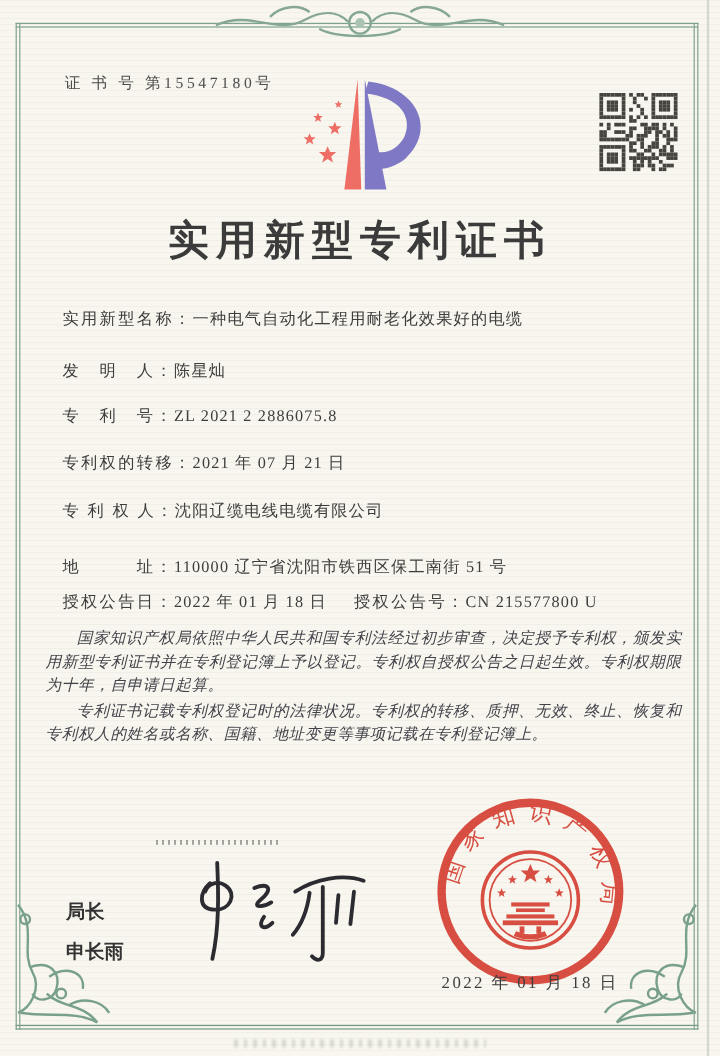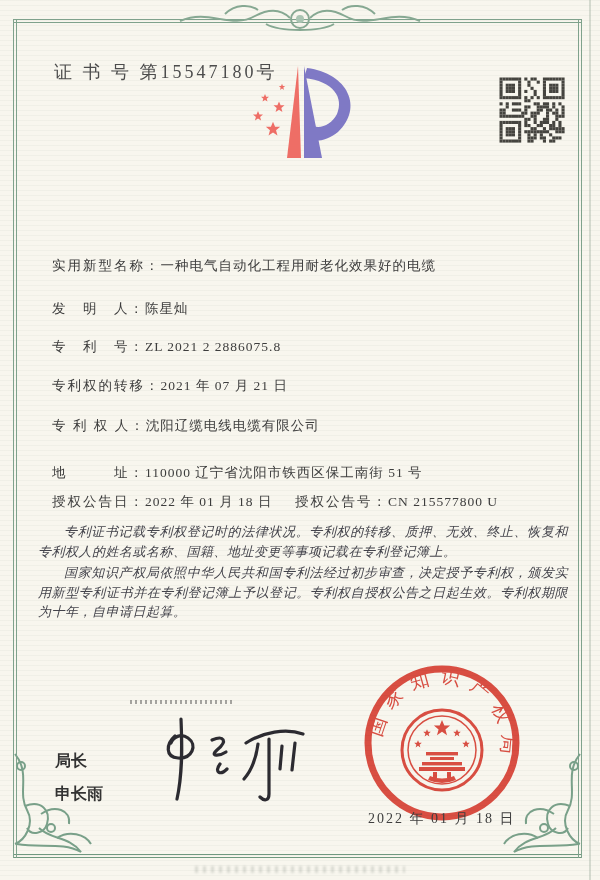--- a/index.html
+++ b/index.html
@@ -11,21 +11,21 @@
   
   .frame-top{position:absolute;left:13px;right:18px;top:19px;height:0;border-top:4px double #7fa28c;}
   .frame-bottom{position:absolute;left:13px;right:18px;top:854px;height:0;border-top:4px double #6f987f;}
   .frame-left{position:absolute;left:13px;top:19px;height:839px;width:0;border-left:4px double #7fa28c;}
   .frame-right{position:absolute;right:18px;top:19px;height:839px;width:0;border-left:4px double #7fa28c;}
   .ornament-top{position:absolute;left:170px;top:0px;}
   .corner{position:absolute;}
   .corner.bl{left:11px;top:744px;}
   .corner.br{right:16px;top:744px;transform:scaleX(-1);}
   
-  .cert-no{position:absolute;left:54px;top:60px;font-size:18px;color:#4c4c4c;letter-spacing:3px;}
+  .cert-no{position:absolute;left:54px;top:60px;font-size:13px;color:#4c4c4c;letter-spacing:3px;}
   .logo{position:absolute;left:240px;top:58px;}
   .qr{position:absolute;left:498px;top:76px;}
   .title{position:absolute;left:0;right:0;top:178px;text-align:center;
          font-size:34px;font-weight:600;color:#3b3b3b;letter-spacing:6px;}
   
   .fields{position:absolute;left:52px;right:30px;top:0;}
   .frow{position:absolute;left:0;font-size:13.5px;color:#3d3d3d;letter-spacing:1px;white-space:nowrap;}
   .frow .lab{letter-spacing:2px;}
   .r0{top:257px}.r1{top:300px}.r2{top:338px}.r3{top:377px}
   .r4{top:417px}.r5{top:464px}.r6{top:493px}
@@ -334,37 +334,38 @@
       <rect x="13.9" y="63.5" width="3.1" height="3.1" fill="#45443f"></rect>
       <rect x="17" y="63.5" width="3.1" height="3.1" fill="#45443f"></rect>
       <rect x="20.1" y="63.5" width="3.1" height="3.1" fill="#45443f"></rect>
       <rect x="29.400000000000002" y="63.5" width="3.1" height="3.1" fill="#45443f"></rect>
       <rect x="32.5" y="63.5" width="3.1" height="3.1" fill="#45443f"></rect>
       <rect x="44.9" y="63.5" width="3.1" height="3.1" fill="#45443f"></rect>
       <rect x="51.1" y="63.5" width="3.1" height="3.1" fill="#45443f"></rect>
       <rect x="54.2" y="63.5" width="3.1" height="3.1" fill="#45443f"></rect>
     </svg>
 
+  <div class="title">实用新型专利证书</div>
 
   <div class="fields">
     <div class="frow r0"><span class="lab">实用新型名称：</span><span>一种电气自动化工程用耐老化效果好的电缆</span></div>
     <div class="frow r1"><span class="lab">发　明　人：</span><span>陈星灿</span></div>
     <div class="frow r2"><span class="lab">专　利　号：</span><span>ZL 2021 2 2886075.8</span></div>
     <div class="frow r3"><span class="lab">专利权的转移：</span><span>2021 年 07 月 21 日</span></div>
     <div class="frow r4"><span class="lab">专 利 权 人：</span><span>沈阳辽缆电线电缆有限公司</span></div>
     <div class="frow r5"><span class="lab">地　　　址：</span><span>110000 辽宁省沈阳市铁西区保工南街 51 号</span></div>
     <div class="frow r6">
       <span class="lab">授权公告日：</span><span>2022 年 01 月 18 日</span>
       <span class="pair-b"><span class="lab">授权公告号：</span><span>CN 215577800 U</span></span>
     </div>
   </div>
 
   <div class="paras">
+    <p>国家知识产权局依照中华人民共和国专利法经过初步审查，决定授予专利权，颁发实用新型专利证书并在专利登记簿上予以登记。专利权自授权公告之日起生效。专利权期限为十年，自申请日起算。</p>
     <p>专利证书记载专利权登记时的法律状况。专利权的转移、质押、无效、终止、恢复和专利权人的姓名或名称、国籍、地址变更等事项记载在专利登记簿上。</p>
-    <p>国家知识产权局依照中华人民共和国专利法经过初步审查，决定授予专利权，颁发实用新型专利证书并在专利登记簿上予以登记。专利权自授权公告之日起生效。专利权期限为十年，自申请日起算。</p>
   </div>
 
   <div class="artifact"></div>
 
   <div class="officer">
     <div>局长</div>
     <div>申长雨</div>
   </div>
 
   <svg class="signature" width="170" height="95" viewBox="0 0 170 95">

